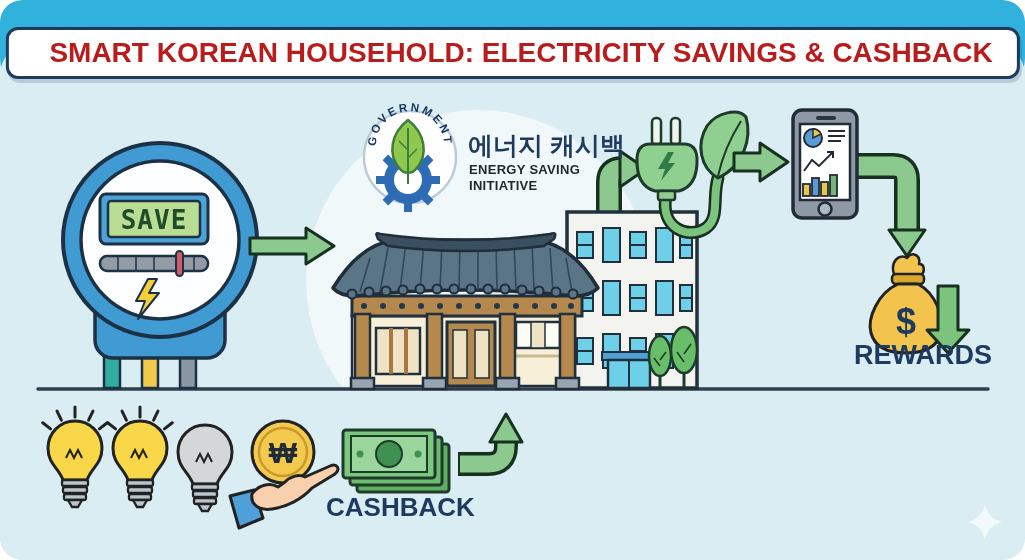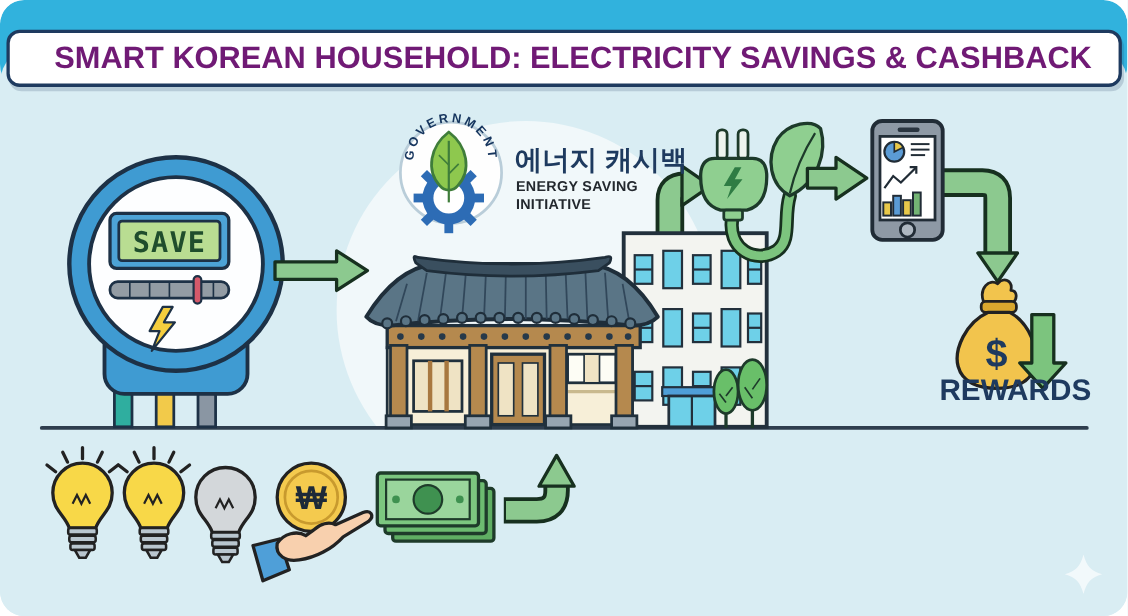--- a/index.html
+++ b/index.html
@@ -5,21 +5,21 @@
   html,body{margin:0;padding:0;background:#ffffff;font-family:"Liberation Sans",sans-serif;}
   .frame{position:relative;width:1025px;height:560px;border-radius:22px;overflow:hidden;
          background:#d9edf3;}
   .band{position:absolute;left:0;top:0;right:0;height:88px;background:#31b2dd;
         border-radius:22px 22px 30px 30px;}
   .panel{position:absolute;left:0;right:0;top:40px;bottom:0;background:#d9edf3;
          border-radius:36px 36px 22px 22px;}
   .banner{position:absolute;left:50%;transform:translateX(-50%);top:27px;
           background:#ffffff;border:3px solid #1e3a5f;border-radius:12px;
           padding:7px 24px;box-shadow:2px 4px 0 rgba(30,58,95,.18);white-space:nowrap;z-index:5;}
-  .banner .t{font-size:28px;font-weight:bold;color:#701a75;letter-spacing:0px;margin-left:17px;}
+  .banner .t{font-size:28px;font-weight:bold;color:#b91c1c;letter-spacing:0px;margin-left:17px;}
   .abs{position:absolute;z-index:4;}
   .korean{left:468px;top:129px;font-size:25px;font-weight:bold;color:#1e3a5f;}
   .subt{left:469px;top:162px;font-size:13px;font-weight:bold;color:#23282e;line-height:16px;letter-spacing:.3px;}
   .rewards{left:850px;top:340px;width:146px;text-align:center;font-size:27px;font-weight:bold;color:#1e3a5f;}
   .cashbk{left:326px;top:492px;width:134px;text-align:center;font-size:26px;font-weight:bold;color:#1e3a5f;}
   svg.canvas{position:absolute;left:0;top:0;z-index:3;}
 </style>
 </head>
 <body>
 
@@ -340,13 +340,14 @@
 
     <path d="M985,504 C 988,515 992,519 1002,522 C 992,525 988,529 985,540 C 982,529 978,525 968,522 C 978,519 982,515 985,504 Z" fill="#ffffff" opacity="0.65"></path>
   </svg>
 
   <div class="abs subt">
     <div>ENERGY SAVING</div>
     <div>INITIATIVE</div>
   </div>
   <div class="abs korean">에너지 캐시백</div>
   <div class="abs rewards">REWARDS</div>
+  <div class="abs cashbk">CASHBACK</div>
 </div>
 
 </body></html>

